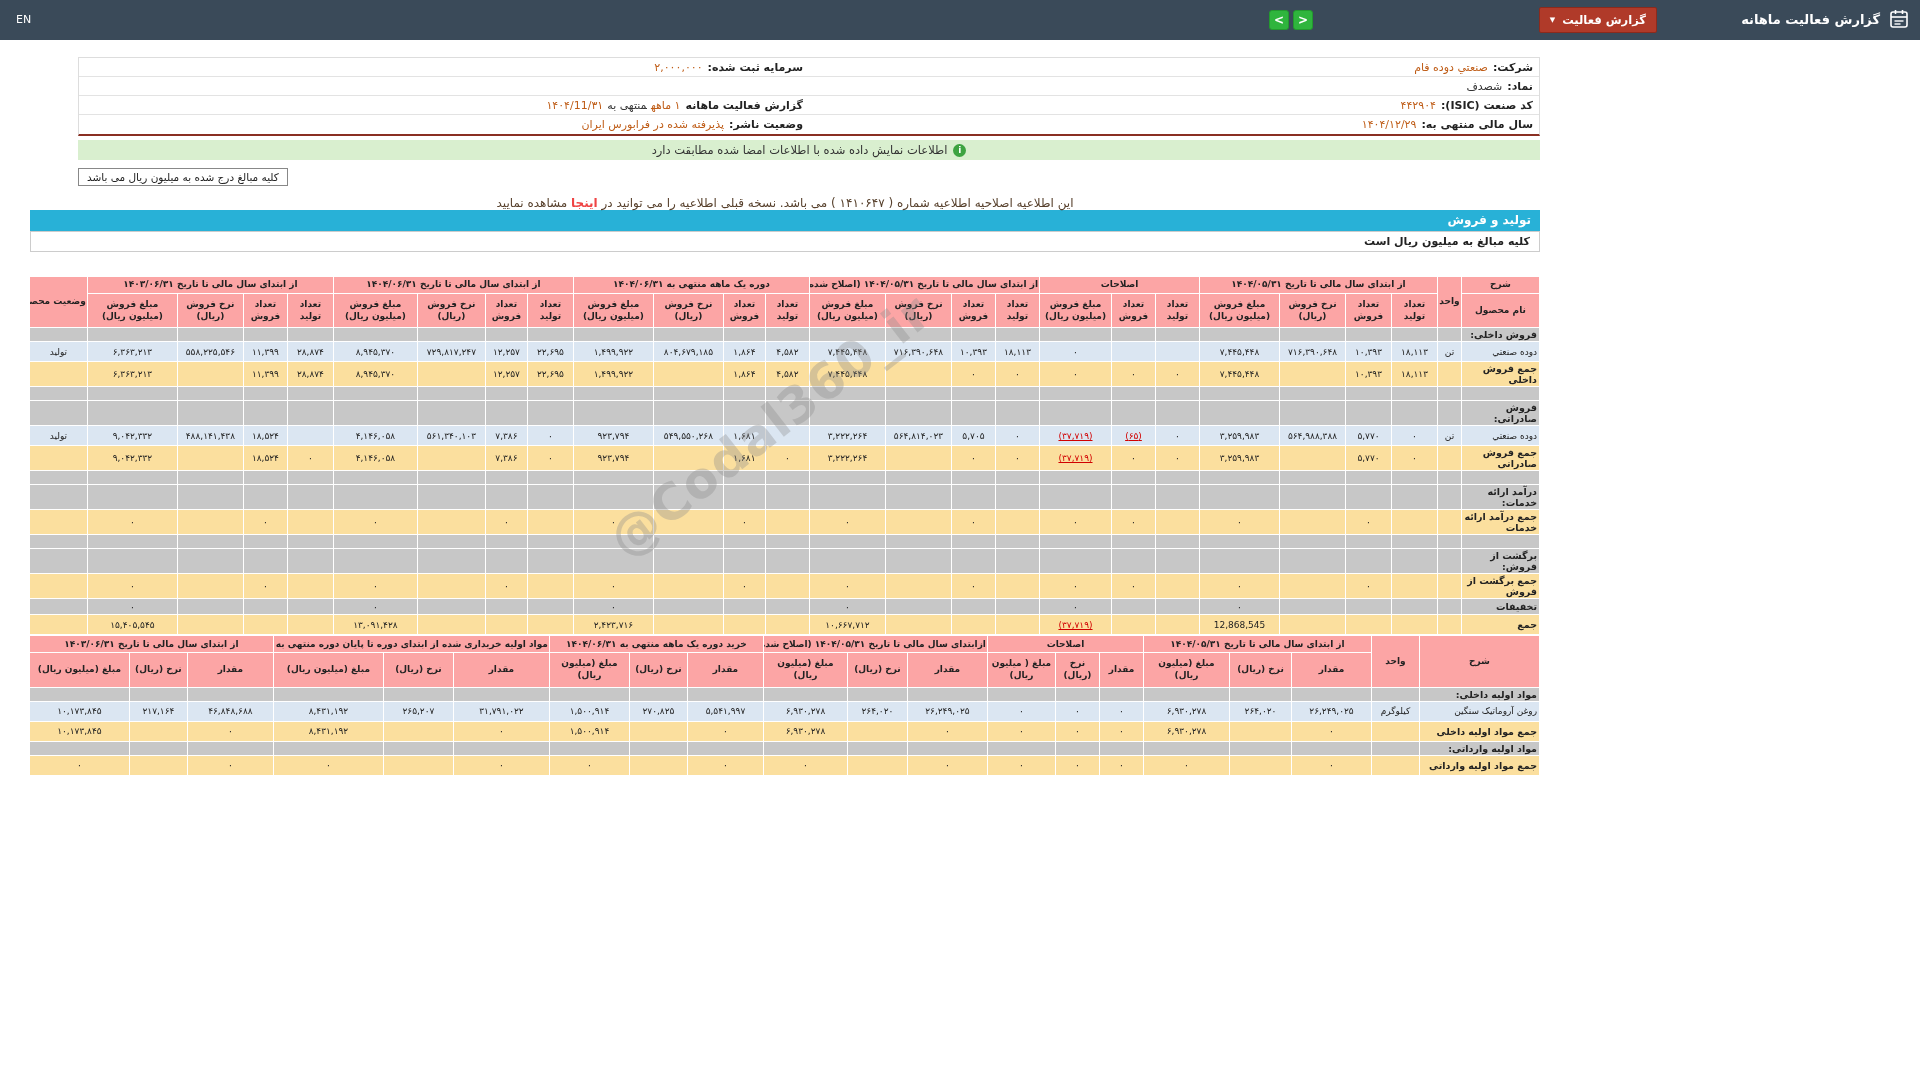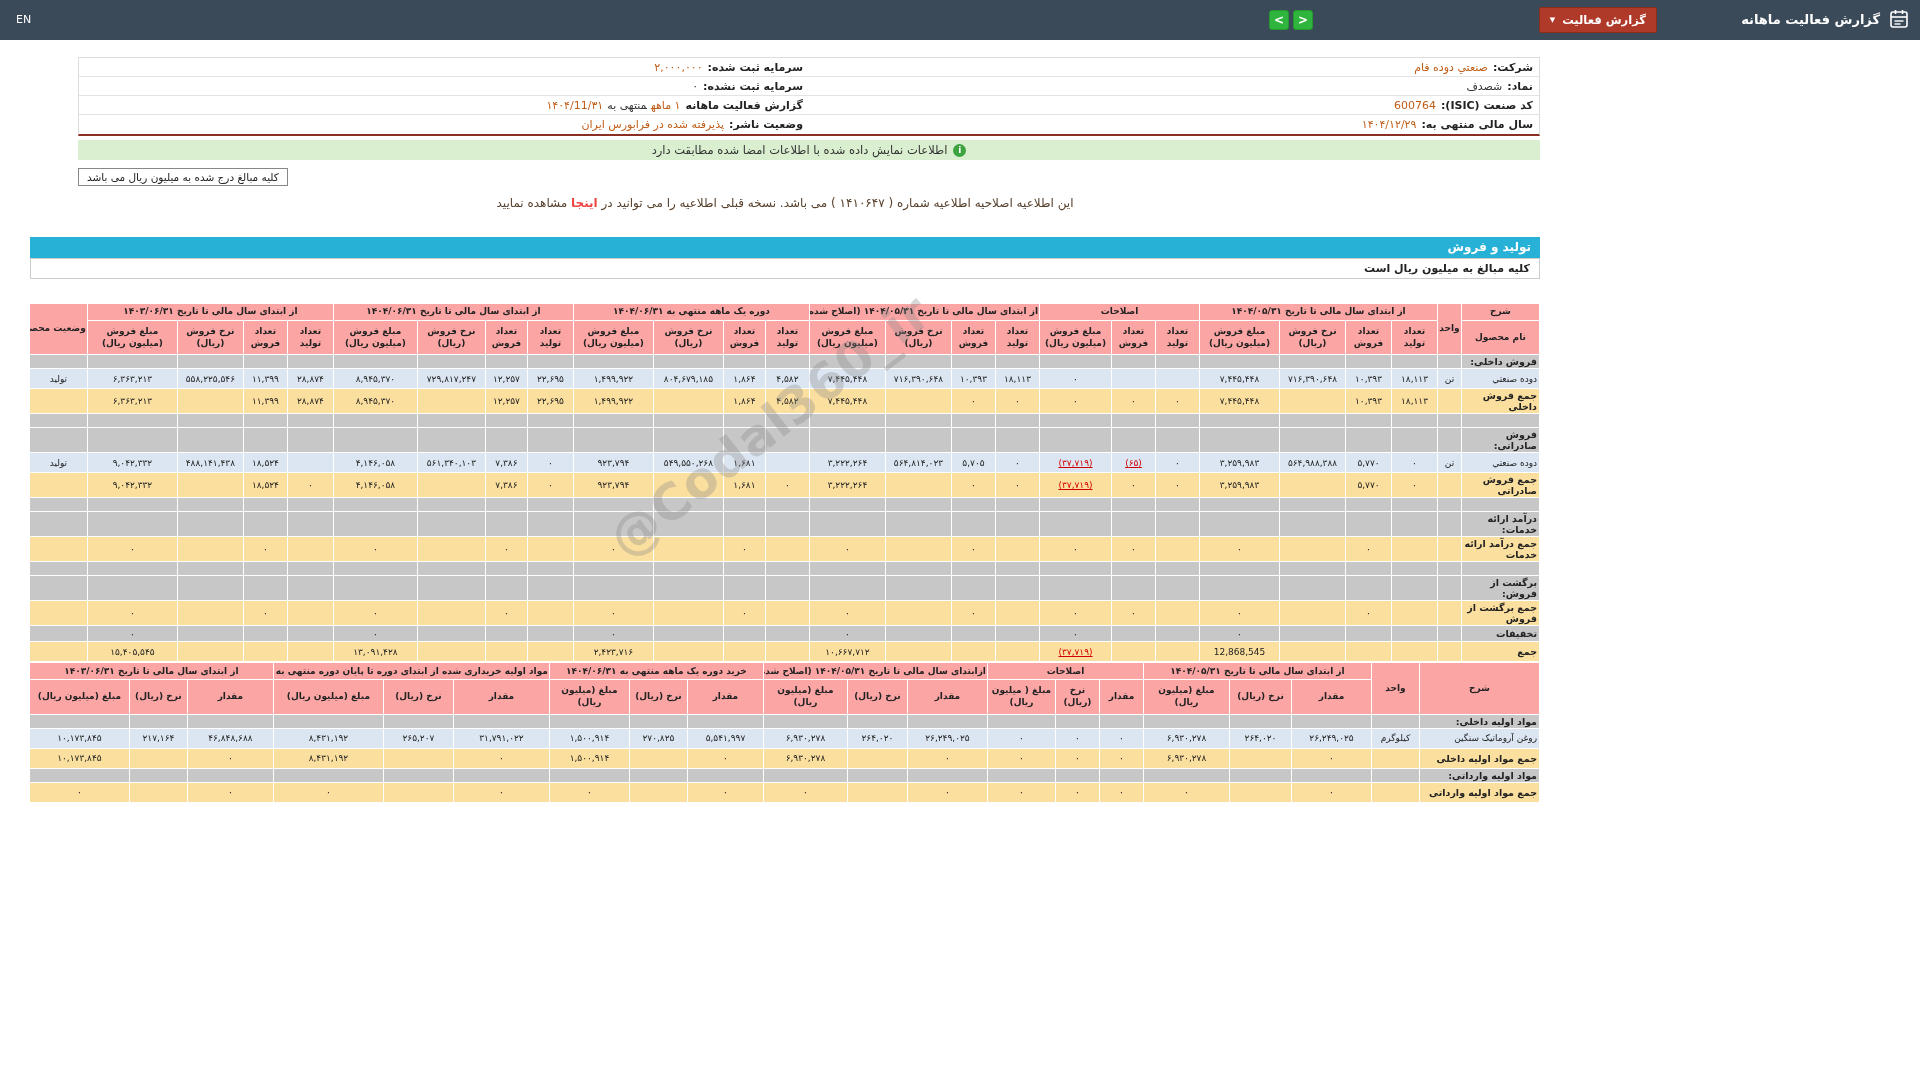--- a/index.html
+++ b/index.html
@@ -53,21 +53,21 @@
     padding:2px 8px; width:fit-content; margin:8px auto 0 48px;
   }
   .amend1{ margin-top:10px; text-align:center; font-size:12px; color:#57402c; }
   .amend1 .lnk{ color:#ef4444; font-weight:bold; cursor:pointer; }
   .amend2{ margin-top:12px; text-align:center; font-size:12px; font-weight:bold; color:#4a3a28; }
 
   .sec-bar{
     width:1510px; height:21px; line-height:21px; background:#28b1d7; color:#fff;
     font-size:12px; font-weight:bold; padding:0 9px;
   }
-  #sec1-bar{ margin-top:27px; }
+  #sec1-bar{ }
   .note-row{
     width:1510px; height:21px; line-height:19px; background:#fff; border:1px solid #ccc;
     font-size:11px; font-weight:bold; color:#222; padding:0 9px;
   }
   .tbl-holder{ margin-top:24px; }
   #t2-bar{ margin-top:9px; }
   #t2-holder{ margin-top:0; }
 
   
   table.rpt{ border-collapse:collapse; table-layout:fixed; width:1510px; }
@@ -120,24 +120,23 @@
 
 <div class="page">
 
   <div class="info-card" id="info-card">
       <div class="info-row">
         <div class="info-cell"><span class="info-label">شرکت:</span><span class="part v-o">صنعتي دوده فام</span></div>
         <div class="info-cell"><span class="info-label">سرمایه ثبت شده:</span><span class="part v-o">۲,۰۰۰,۰۰۰</span></div>
       </div>
       <div class="info-row">
         <div class="info-cell"><span class="info-label">نماد:</span><span class="part v-d">شصدف</span></div>
-        <div class="info-cell"><span class="info-label">سرمایه ثبت نشده:</span><span class="part v-d">۰</span></div>
       </div>
       <div class="info-row">
-        <div class="info-cell"><span class="info-label">کد صنعت (ISIC):</span><span class="part v-o">600764</span></div>
+        <div class="info-cell"><span class="info-label">کد صنعت (ISIC):</span><span class="part v-o">۴۴۲۹۰۴</span></div>
         <div class="info-cell"><span class="info-label">گزارش فعالیت ماهانه</span><span class="part v-o">۱ ماهه</span><span class="part v-d">منتهی به</span><span class="part v-o">۱۴۰۴/11/۳۱</span></div>
       </div>
       <div class="info-row">
         <div class="info-cell"><span class="info-label">سال مالی منتهی به:</span><span class="part v-o">۱۴۰۴/۱۲/۲۹</span></div>
         <div class="info-cell"><span class="info-label">وضعیت ناشر:</span><span class="part v-o">پذیرفته شده در فرابورس ایران</span></div>
       </div>
     </div>
 
   <div class="green-bar">
     <span class="i-icon">i</span>

